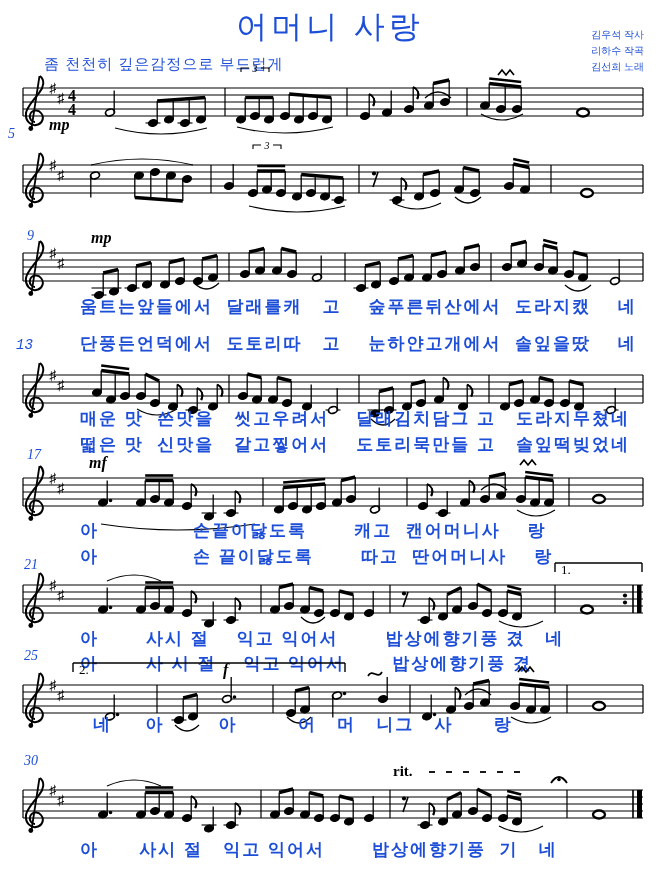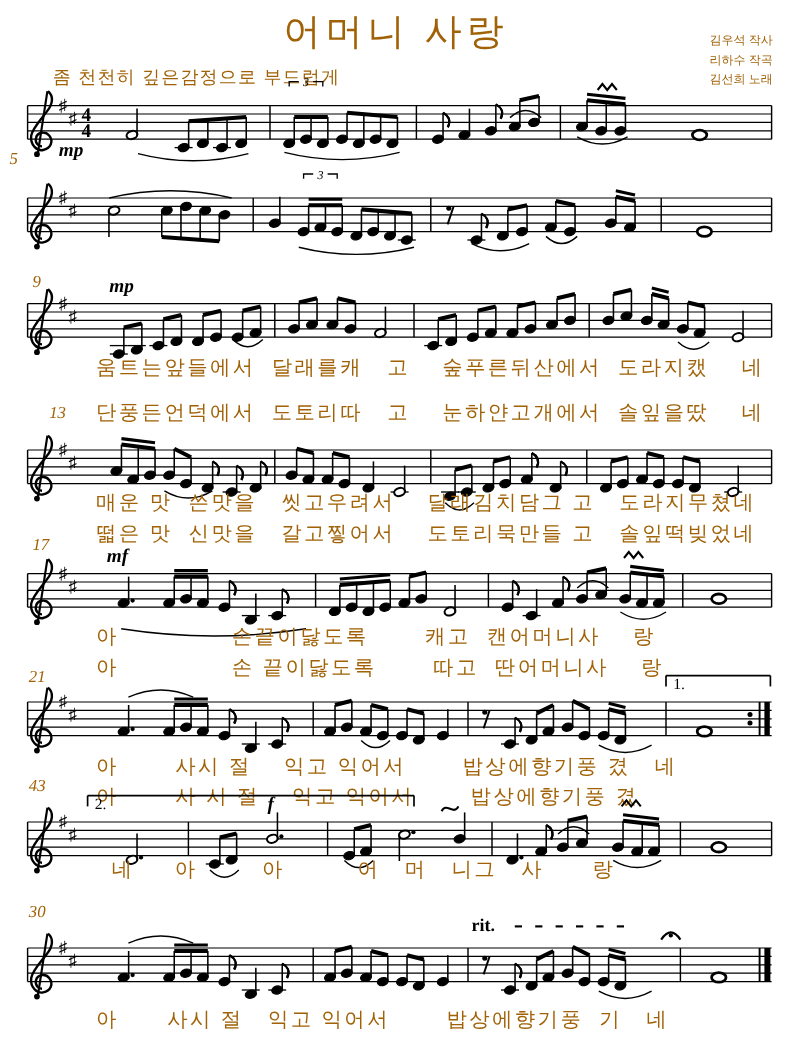--- a/index.html
+++ b/index.html
@@ -1,26 +1,26 @@
 <!DOCTYPE html>
 <html><head>
 <meta charset="utf-8">
 <style>
   html,body{margin:0;padding:0;background:#fff;}
   #page{position:relative;width:660px;height:883px;background:#fff;overflow:hidden;
-        font-family:"Liberation Sans",sans-serif;color:#a16207;}
+        font-family:"Liberation Sans",sans-serif;color:#1d4ed8;}
   .title{position:absolute;top:6px;left:0;width:100%;text-align:center;
          font-size:31px;letter-spacing:4px;font-weight:500;}
   .credits{position:absolute;top:27px;right:16px;text-align:left;
            font-size:10px;line-height:16px;}
   .tempo{position:absolute;top:55px;left:44px;font-size:15px;letter-spacing:1px;text-align:right;}
   .mnum{position:absolute;font-family:"Liberation Serif",serif;font-style:italic;
         font-size:14px;}
   .lyric{position:absolute;left:80px;font-size:17px;letter-spacing:2px;
-         white-space:pre;}
+         white-space:pre;font-weight:bold;}
   svg.system{position:absolute;left:15px;width:630px;height:96px;overflow:visible;}
 </style>
 </head>
 <body>
 
 <div id="page">
   <div class="title">어머니 사랑</div>
   <div class="credits">
       <div>김우석 작사</div>
       <div>리하수 작곡</div>
@@ -381,21 +381,21 @@
         <ellipse cx="550" cy="58" rx="4.6" ry="3.3" transform="rotate(-16 550 58)" fill="#000" stroke="#000" stroke-width="1"></ellipse>
         <line x1="554.2" x2="554.2" y1="58" y2="36" stroke="#000" stroke-width="1.3"></line>
         <ellipse cx="564" cy="61.5" rx="4.6" ry="3.3" transform="rotate(-16 564 61.5)" fill="#000" stroke="#000" stroke-width="1"></ellipse>
         <line x1="568.2" x2="568.2" y1="61.5" y2="39.5" stroke="#000" stroke-width="1.3"></line>
         <line x1="554.2" x2="568.2" y1="36" y2="39.5" stroke="#000" stroke-width="3.4"></line>
         <line x1="588.5" x2="603.5" y1="65" y2="65" stroke="#000" stroke-width="1.1"></line>
         <ellipse cx="596" cy="65" rx="4.6" ry="3.3" transform="rotate(-16 596 65)" fill="#fff" stroke="#000" stroke-width="1.7"></ellipse>
         <line x1="600.2" x2="600.2" y1="66" y2="43" stroke="#000" stroke-width="1.3"></line>
         <line x1="628" x2="628" y1="30" y2="58" stroke="#000" stroke-width="1.2"></line>
       </svg>
-      <div class="mnum" style="left: 41px; top: 337px;">13</div>
+      <div class="mnum" style="left: 16px; top: 337px; font-family: Liberation Mono, monospace;">13</div>
       <div class="lyric" style="top: 407px;">매운 맛  쓴맛을   씻고우려서    달래김치담그 고   도라지무쳤네</div>
       <div class="lyric" style="top: 433px; text-align: center;">떫은 맛  신맛을   갈고찧어서    도토리묵만들 고   솔잎떡빚었네</div>
       <svg class="system" viewBox="0 0 630 96" style="top: 448px;">
         <line x1="8" x2="628" y1="30" y2="30" stroke="#000" stroke-width="1"></line>
         <line x1="8" x2="628" y1="37" y2="37" stroke="#000" stroke-width="1"></line>
         <line x1="8" x2="628" y1="44" y2="44" stroke="#000" stroke-width="1"></line>
         <line x1="8" x2="628" y1="51" y2="51" stroke="#000" stroke-width="1"></line>
         <line x1="8" x2="628" y1="58" y2="58" stroke="#000" stroke-width="1"></line>
         <line x1="8" x2="8" y1="30" y2="58" stroke="#000" stroke-width="1.2"></line>
         <path d="M25,18 C30,22 29,29 24,35 C18,43 12,49 11,55 C10,63 16,68 21,67 C27,66 30,60 26,55 C23,51 16,52 15,57 C14,61 17,64 20,64" fill="none" stroke="#000" stroke-width="2"></path>
@@ -646,21 +646,21 @@
         <ellipse cx="530" cy="54.5" rx="4.6" ry="3.3" transform="rotate(-16 530 54.5)" fill="#000" stroke="#000" stroke-width="1"></ellipse>
         <line x1="534.2" x2="534.2" y1="54.5" y2="32.5" stroke="#000" stroke-width="1.3"></line>
         <line x1="504.2" x2="534.2" y1="29" y2="32.5" stroke="#000" stroke-width="3.4"></line>
         <line x1="504.2" x2="534.2" y1="24" y2="27.5" stroke="#000" stroke-width="2.6"></line>
         <line x1="504.2" x2="534.2" y1="24" y2="27.5" stroke="#000" stroke-width="0"></line>
         <path d="M496,62 Q516,74 536,62" fill="none" stroke="#000" stroke-width="1.2"></path>
         <line x1="552" x2="552" y1="30" y2="58" stroke="#000" stroke-width="1.2"></line>
         <ellipse cx="584" cy="51" rx="6" ry="4" fill="#fff" stroke="#000" stroke-width="2.3"></ellipse>
         <line x1="628" x2="628" y1="30" y2="58" stroke="#000" stroke-width="1.2"></line>
       </svg>
-      <div class="mnum" style="left: 24px; top: 648px;">43</div>
+      <div class="mnum" style="left: 24px; top: 648px;">25</div>
       <div class="lyric" style="top: 713px; margin-left: 13px;">네     아        아         어   머   니그   사      랑</div>
       <svg class="system" viewBox="0 0 630 96" style="top: 760px;">
         <line x1="8" x2="628" y1="30" y2="30" stroke="#000" stroke-width="1"></line>
         <line x1="8" x2="628" y1="37" y2="37" stroke="#000" stroke-width="1"></line>
         <line x1="8" x2="628" y1="44" y2="44" stroke="#000" stroke-width="1"></line>
         <line x1="8" x2="628" y1="51" y2="51" stroke="#000" stroke-width="1"></line>
         <line x1="8" x2="628" y1="58" y2="58" stroke="#000" stroke-width="1"></line>
         <line x1="8" x2="8" y1="30" y2="58" stroke="#000" stroke-width="1.2"></line>
         <path d="M25,18 C30,22 29,29 24,35 C18,43 12,49 11,55 C10,63 16,68 21,67 C27,66 30,60 26,55 C23,51 16,52 15,57 C14,61 17,64 20,64" fill="none" stroke="#000" stroke-width="2"></path>
         <path d="M24.5,18 L16.5,70" fill="none" stroke="#000" stroke-width="1.8"></path>

